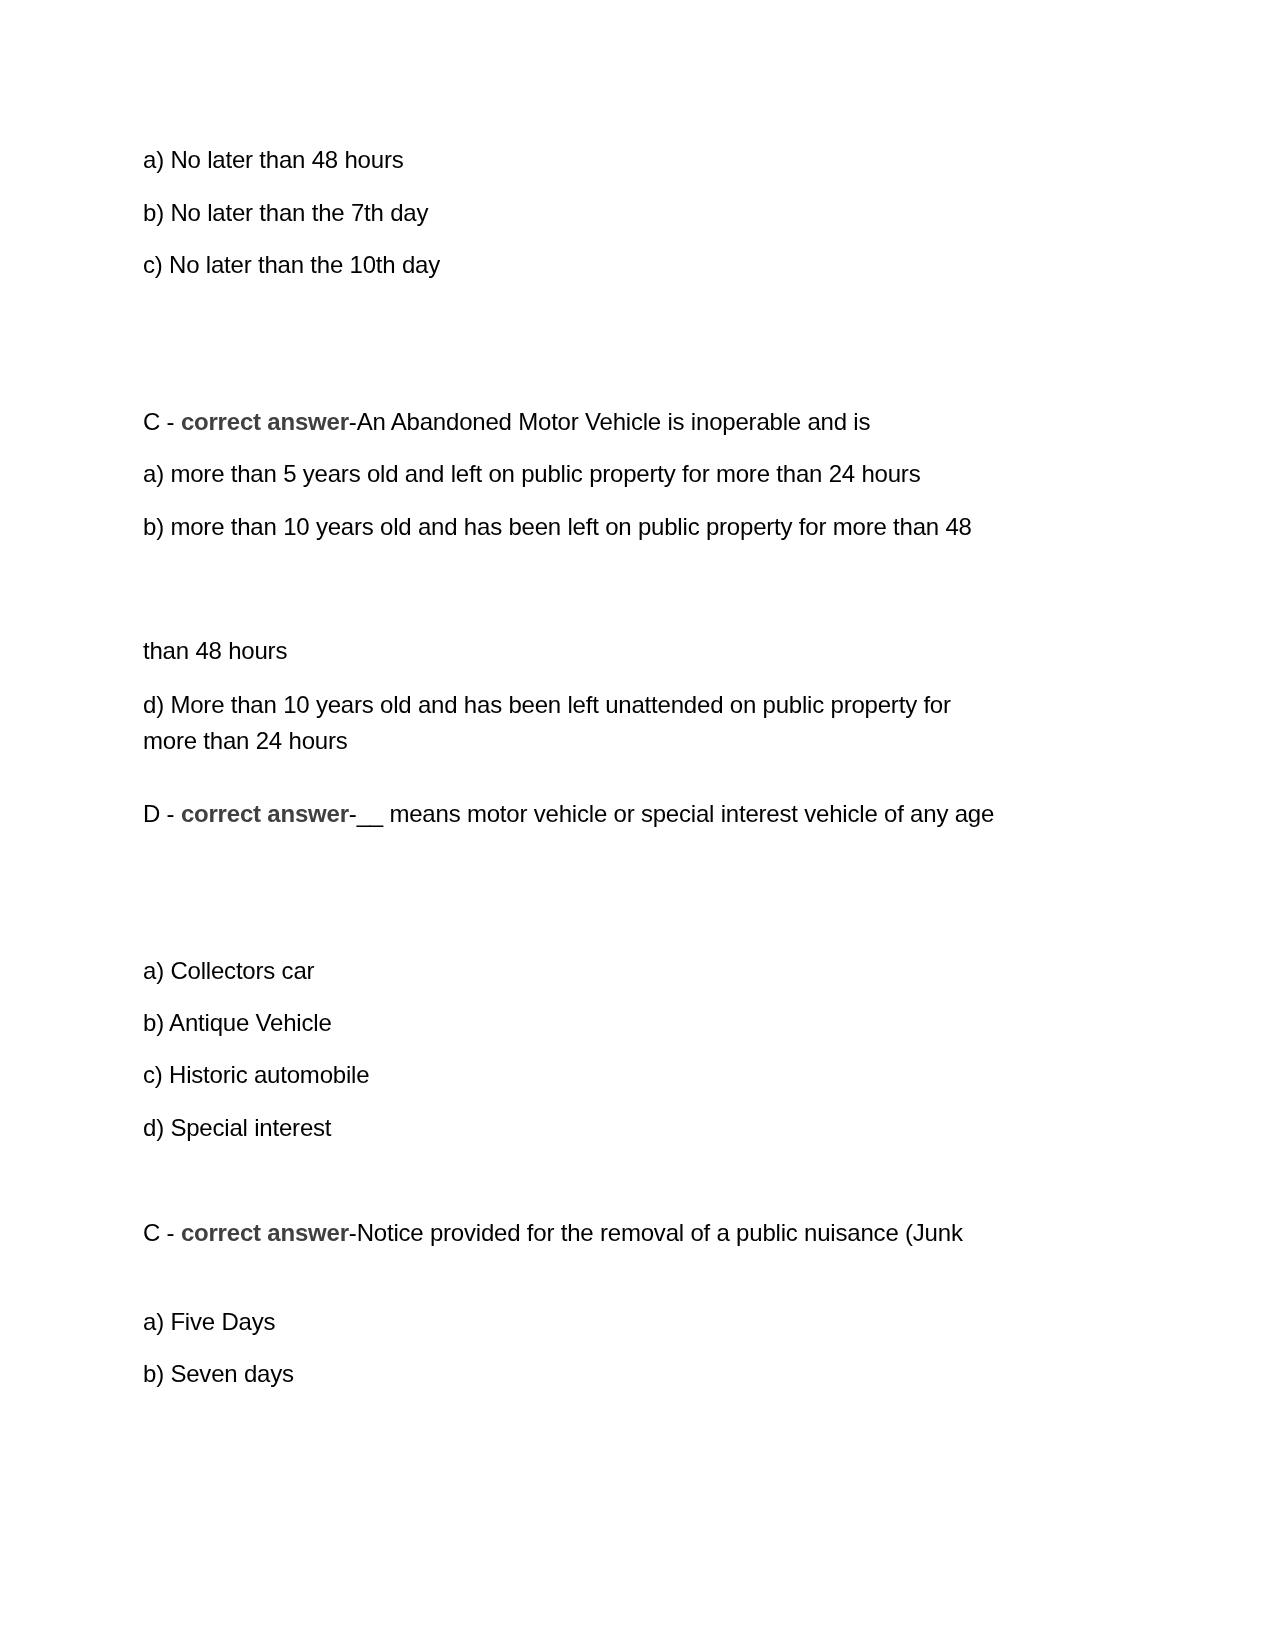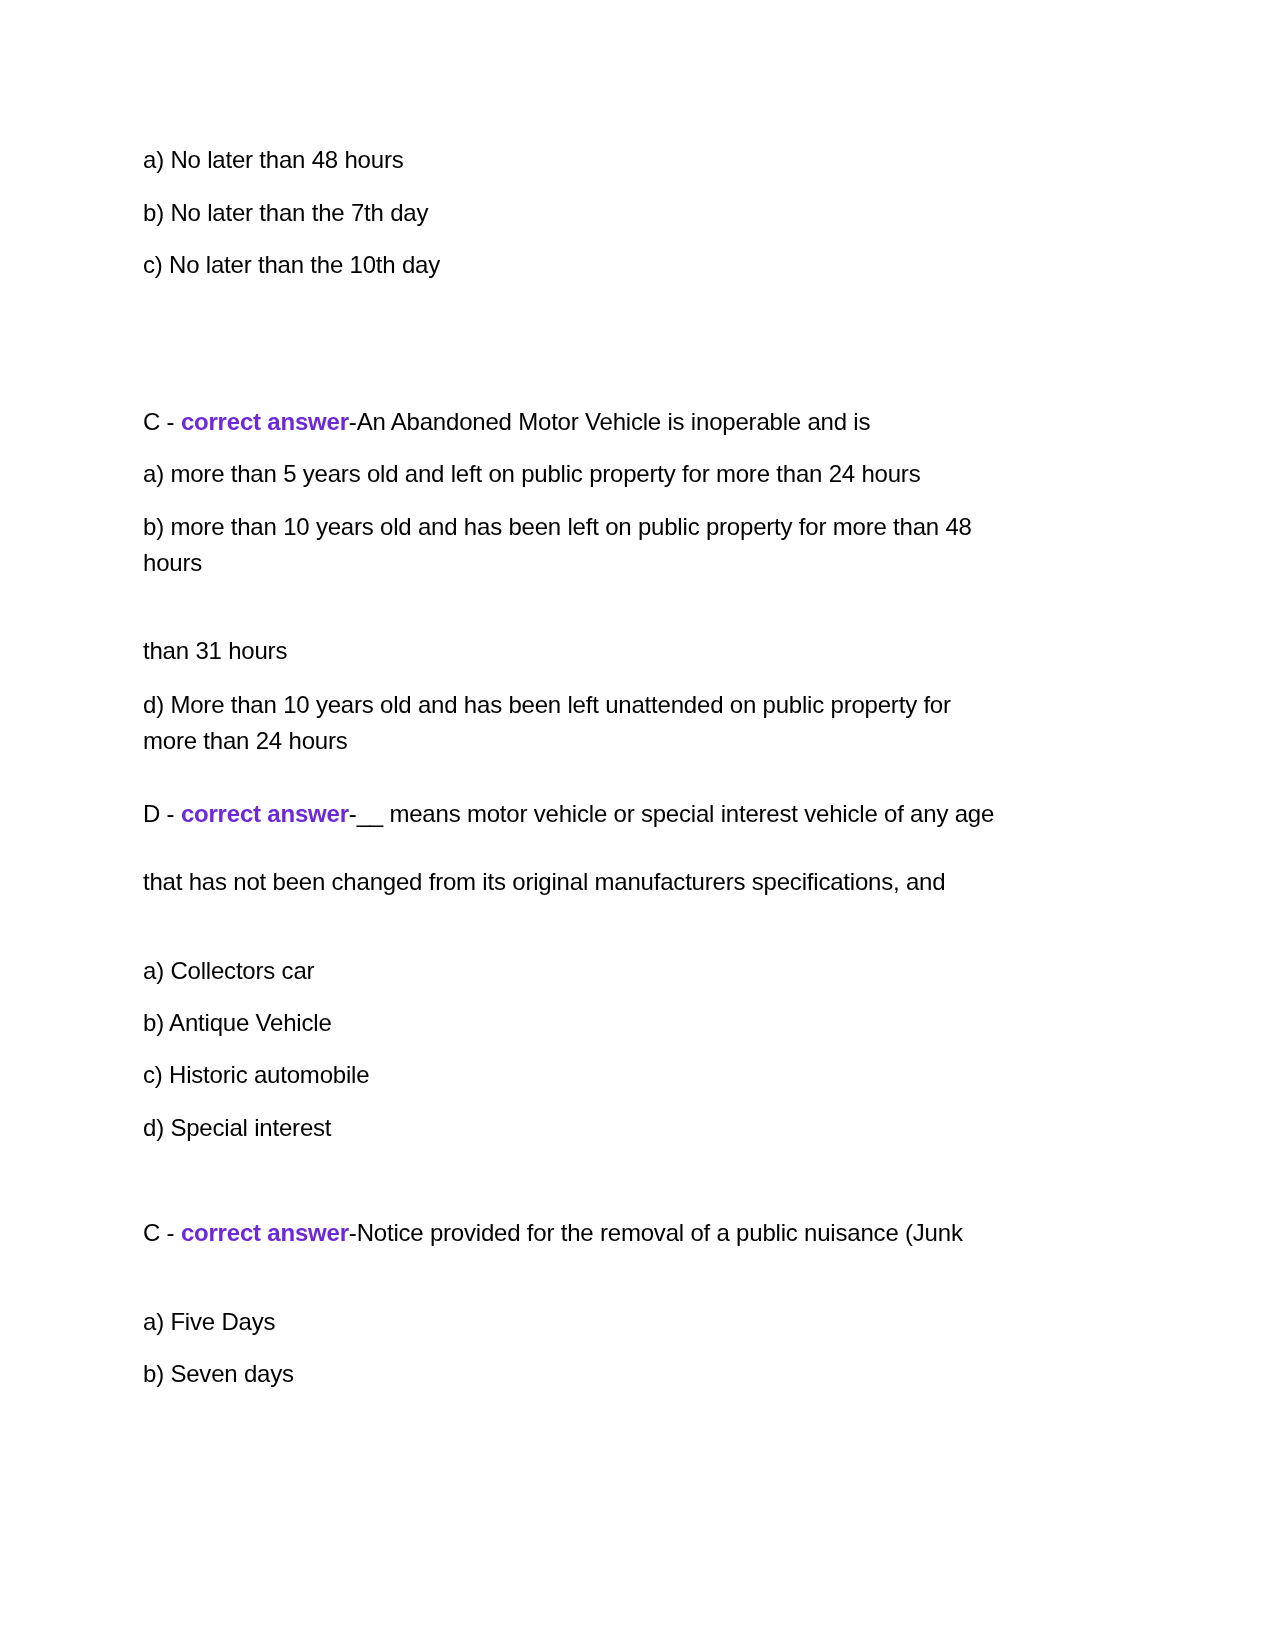--- a/index.html
+++ b/index.html
@@ -7,45 +7,43 @@
   .page {
     position: absolute; left: 0; top: 0; width: 1275px; height: 1650px;
     font-family: "Liberation Sans", sans-serif; color: #000000;
     font-size: 24px;
   }
   .line {
     position: absolute; left: 143px; width: 980px;
     white-space: nowrap; line-height: 36px;
     letter-spacing: -0.2px;
   }
-  .red { color: #6d28d9; font-weight: bold; }
+  .red { color: #404040; font-weight: bold; }
 </style>
 </head>
 <body>
 
 <div class="page">
 
   <div class="line" style="top:142px">a) No later than 48 hours</div>
   <div class="line" style="top:195px">b) No later than the 7th day</div>
   <div class="line" style="top:247px">c) No later than the 10th day</div>
 
   <div class="line" style="top:404px">
     <span>C - </span><span class="red">correct answer</span><span>-An Abandoned Motor Vehicle is inoperable and is</span>
   </div>
   <div class="line" style="top:456px">a) more than 5 years old and left on public property for more than 24 hours</div>
   <div class="line" style="top:509px">b) more than 10 years old and has been left on public property for more than 48</div>
-  <div class="line" style="top:545px">hours</div>
-  <div class="line" style="top:633px">than 31 hours</div>
+  <div class="line" style="top:633px">than 48 hours</div>
   <div class="line" style="top:687px">d) More than 10 years old and has been left unattended on public property for</div>
   <div class="line" style="top:723px">more than 24 hours</div>
 
   <div class="line" style="top:796px">
     <span>D - </span><span class="red">correct answer</span><span>-__ means motor vehicle or special interest vehicle of any age</span>
   </div>
-  <div class="line" style="top:864px">that has not been changed from its original manufacturers specifications, and</div>
   <div class="line" style="top:1005px">b) Antique Vehicle</div>
   <div class="line" style="top:953px">a) Collectors car</div>
   <div class="line" style="top:1057px">c) Historic automobile</div>
   <div class="line" style="top:1110px">d) Special interest</div>
 
   <div class="line" style="top:1215px">
     <span>C - </span><span class="red">correct answer</span><span>-Notice provided for the removal of a public nuisance (Junk</span>
   </div>
   <div class="line" style="top:1356px">b) Seven days</div>
   <div class="line" style="top:1304px">a) Five Days</div>

